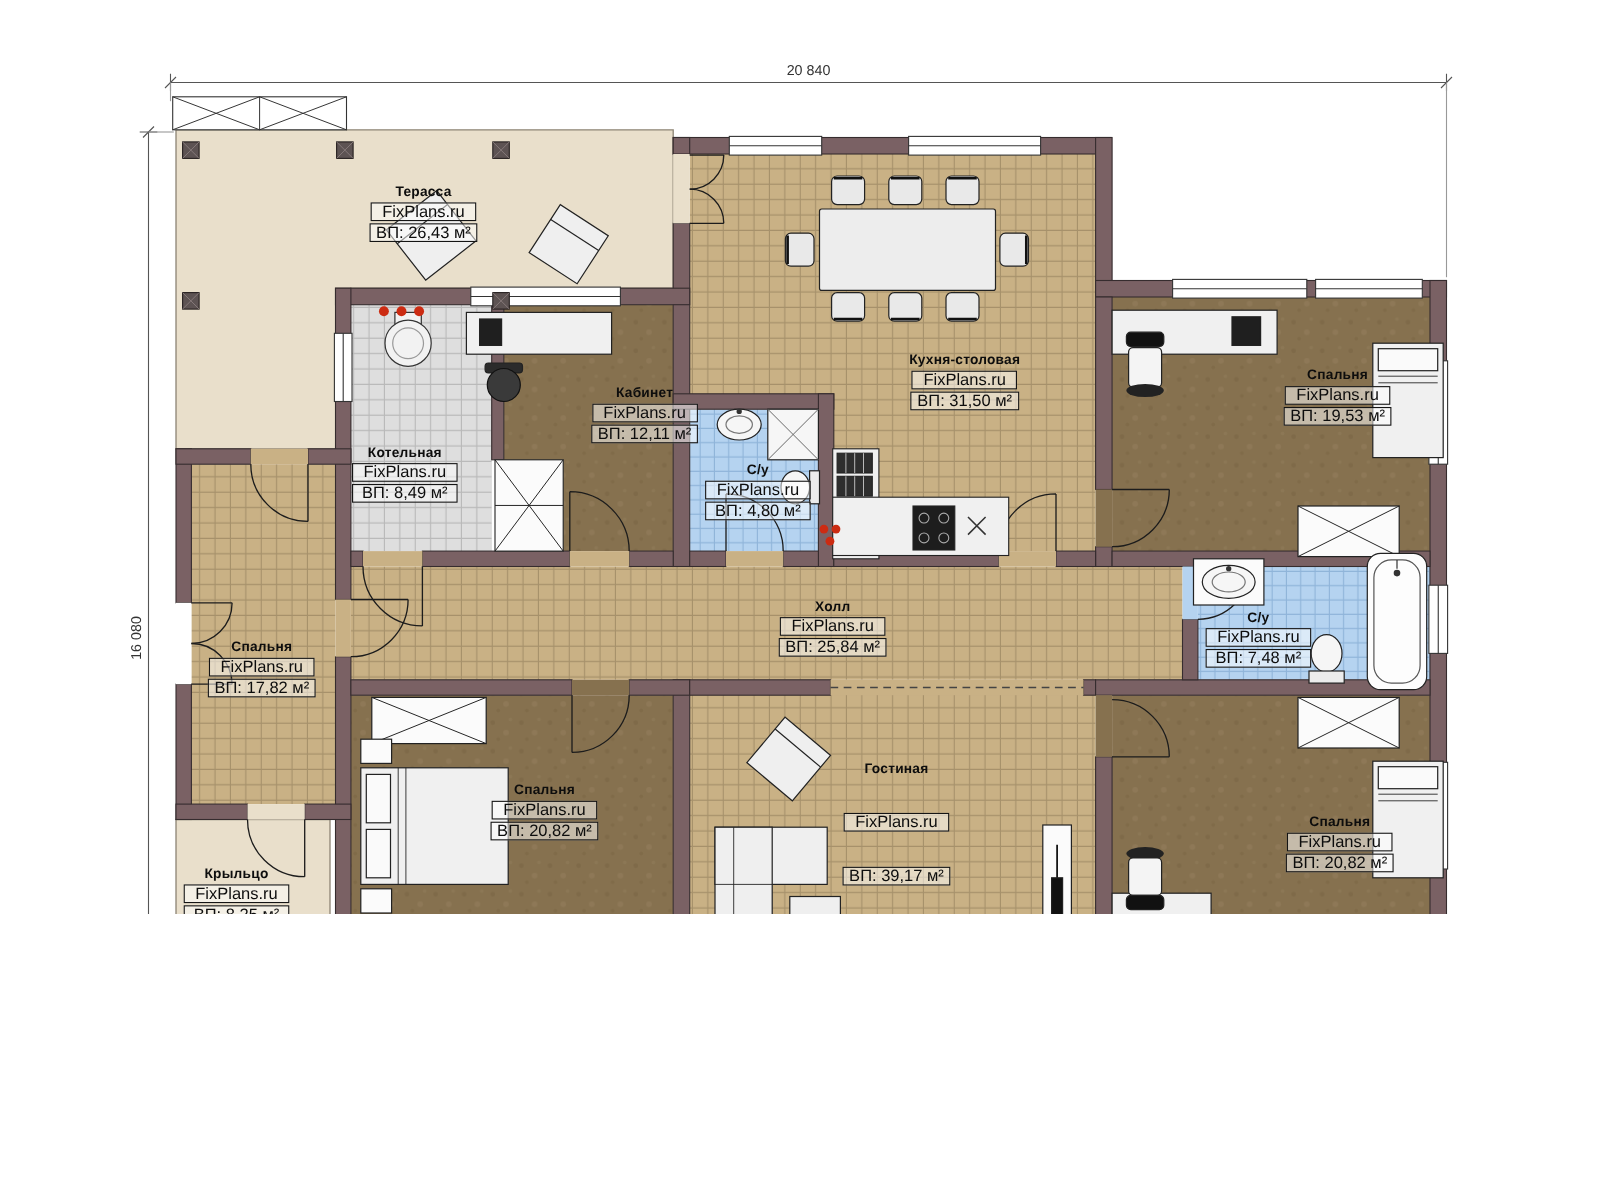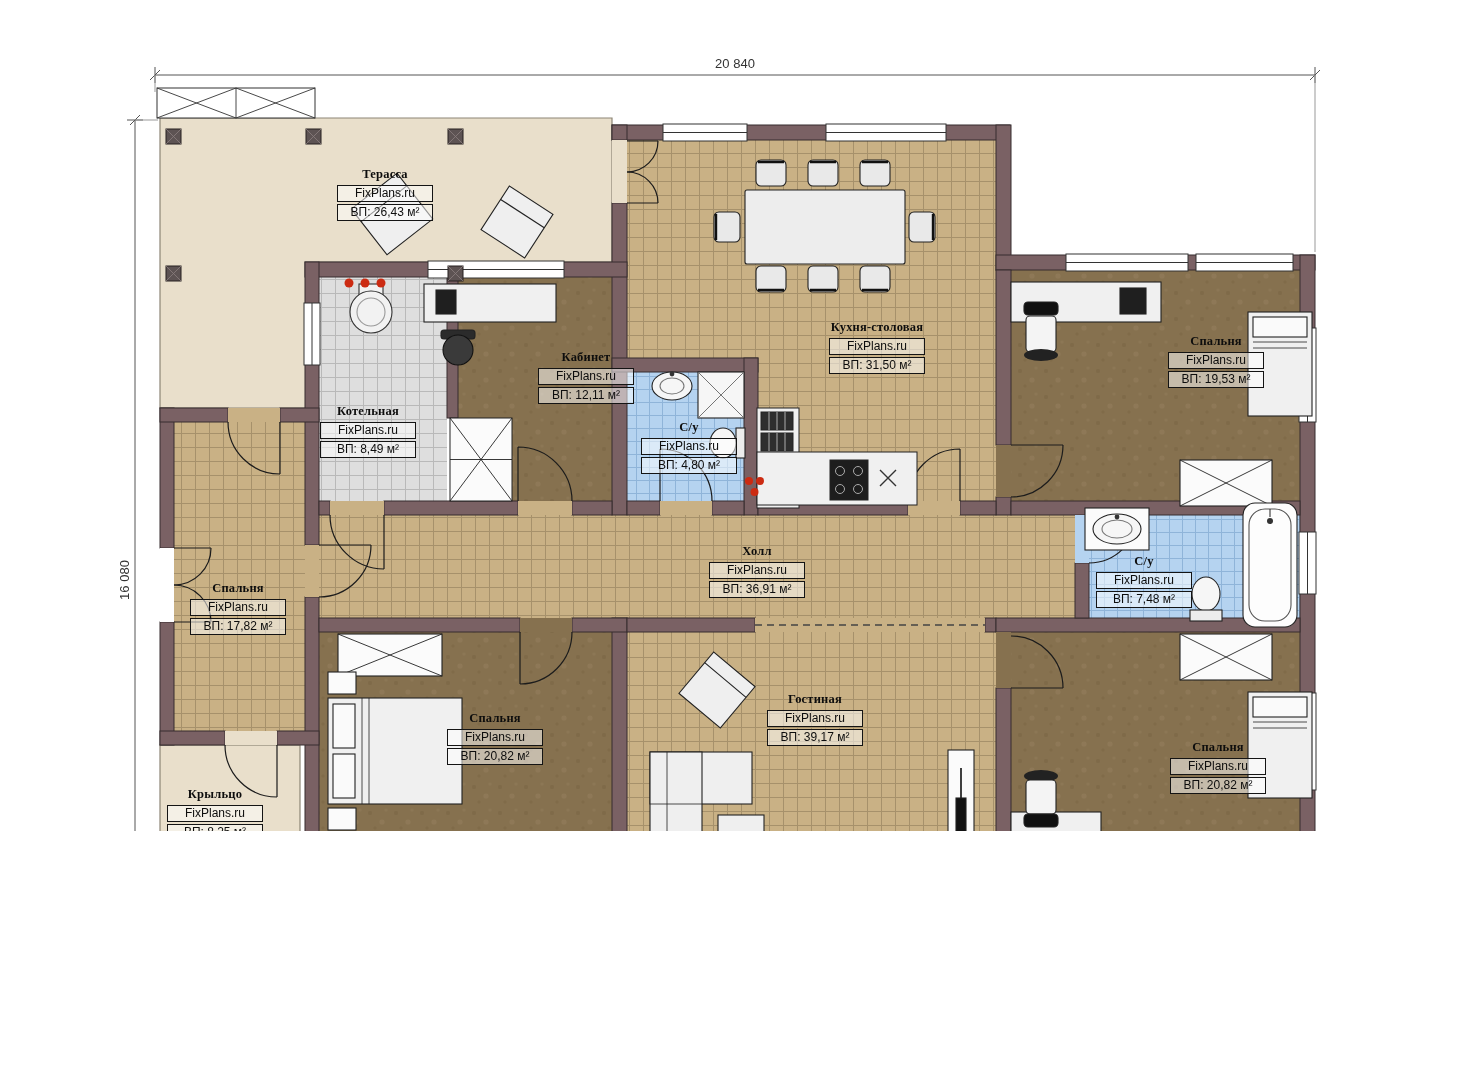--- a/index.html
+++ b/index.html
@@ -1,20 +1,20 @@
 <!DOCTYPE html>
 <html><head>
 <meta charset="utf-8">
 <style>
   html,body{margin:0;padding:0;background:#ffffff;}
   #plan{position:relative;width:1473px;height:831px;font-family:"Liberation Sans",sans-serif;background:#fff;overflow:hidden;}
   #plan svg{position:absolute;left:0;top:0;}
   .room-label{position:absolute;transform:translateX(-50%);display:flex;flex-direction:column;align-items:center;text-align:center;color:#0d0d0d;z-index:5;}
-  .rl-title{font-size:12.5px;font-weight:bold;letter-spacing:.2px;margin-bottom:1px;white-space:nowrap;font-family:Liberation Serif, serif;}
-  .rl-box{border:1.6px solid #141414;background:rgba(255,255,255,.52);font-size:12px;line-height:15px;padding:0 5px;margin-top:2px;min-width:84px;white-space:nowrap;}
+  .rl-title{font-size:12.5px;font-weight:bold;letter-spacing:.2px;margin-bottom:1px;white-space:nowrap;}
+  .rl-box{border:1.6px solid #141414;background:rgba(255,255,255,.52);font-size:15px;line-height:15px;padding:0 5px;margin-top:2px;min-width:84px;white-space:nowrap;}
   .dim-label{position:absolute;font-size:13px;color:#333;z-index:4;transform:translateX(-50%);white-space:nowrap;}
   .dim-label.vert{transform:translate(-50%,-50%) rotate(-90deg);}
 </style>
 </head>
 <body>
 
 <div id="plan">
 
 <svg width="1473" height="1080" viewBox="0 0 1473 1080">
   <defs>
@@ -369,38 +369,38 @@
     <div class="rl-box">ВП: 31,50 м²</div>
   </div>
   <div class="room-label" style="left:1216px;top:334px;">
     <div class="rl-title">Спальня</div>
     <div class="rl-box">FixPlans.ru</div>
     <div class="rl-box">ВП: 19,53 м²</div>
   </div>
   <div class="room-label" style="left:757px;top:544px;">
     <div class="rl-title">Холл</div>
     <div class="rl-box">FixPlans.ru</div>
-    <div class="rl-box">ВП: 36,91 м²</div>
+    <div class="rl-box">ВП: 25,84 м²</div>
   </div>
   <div class="room-label" style="left:1144px;top:554px;">
     <div class="rl-title">С/у</div>
     <div class="rl-box">FixPlans.ru</div>
     <div class="rl-box">ВП: 7,48 м²</div>
   </div>
   <div class="room-label" style="left:238px;top:581px;">
     <div class="rl-title">Спальня</div>
     <div class="rl-box">FixPlans.ru</div>
     <div class="rl-box">ВП: 17,82 м²</div>
   </div>
   <div class="room-label" style="left:495px;top:711px;">
     <div class="rl-title">Спальня</div>
     <div class="rl-box">FixPlans.ru</div>
     <div class="rl-box">ВП: 20,82 м²</div>
   </div>
-  <div class="room-label" style="left:815px;top:692px;">
+  <div class="room-label" style="left:815px;top:692px;gap:30px;">
     <div class="rl-title">Гостиная</div>
     <div class="rl-box">FixPlans.ru</div>
     <div class="rl-box">ВП: 39,17 м²</div>
   </div>
   <div class="room-label" style="left:215px;top:787px;">
     <div class="rl-title">Крыльцо</div>
     <div class="rl-box">FixPlans.ru</div>
     <div class="rl-box">ВП: 8,25 м²</div>
   </div>
   <div class="room-label" style="left:1218px;top:740px;">

